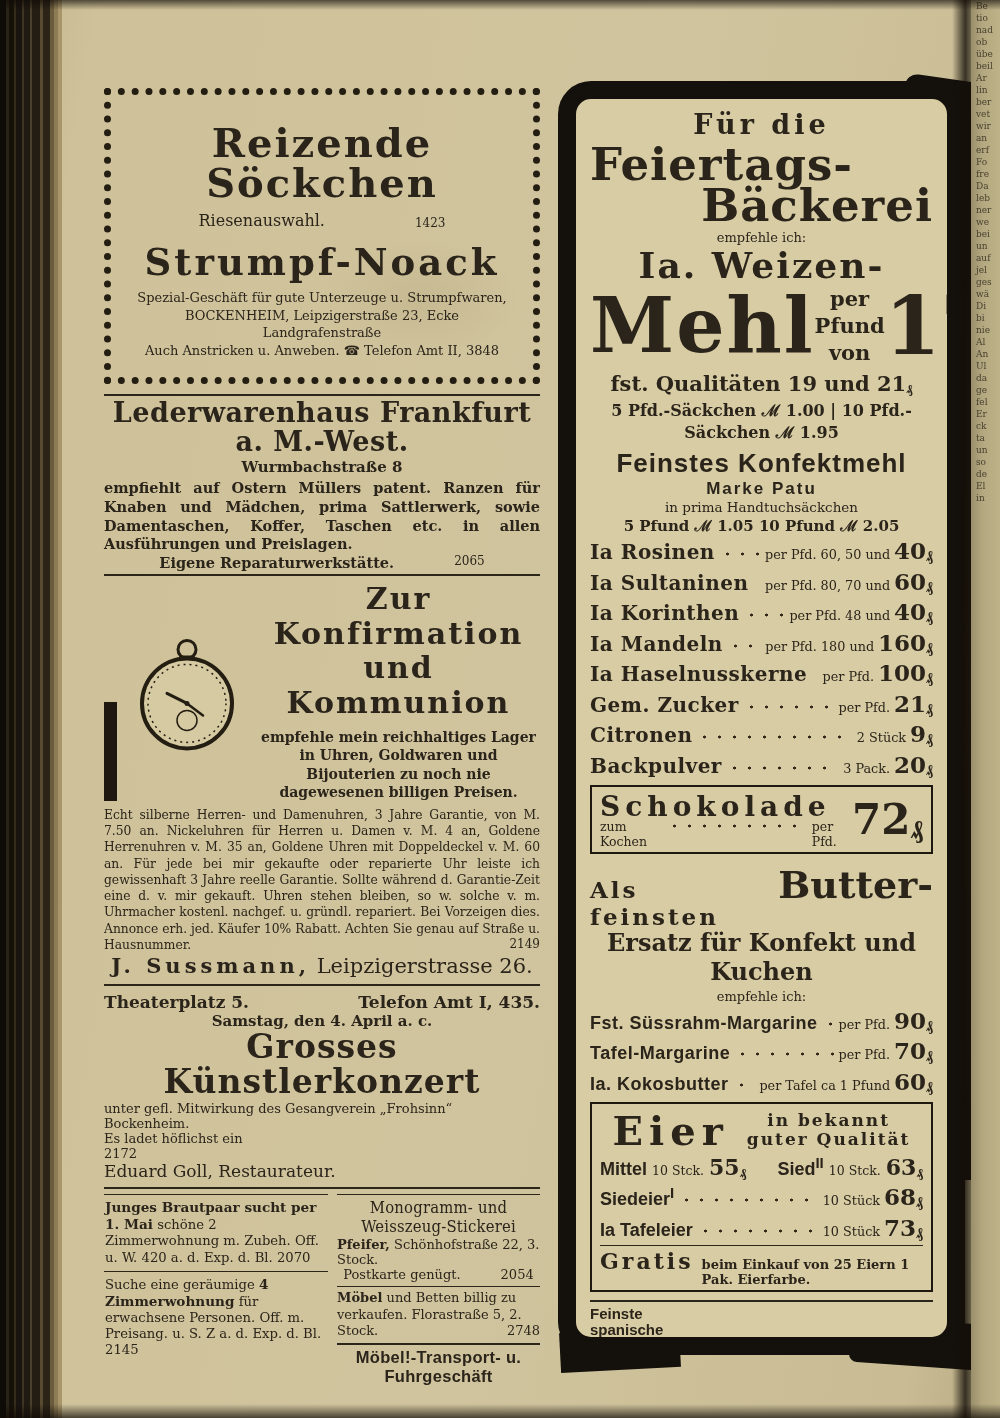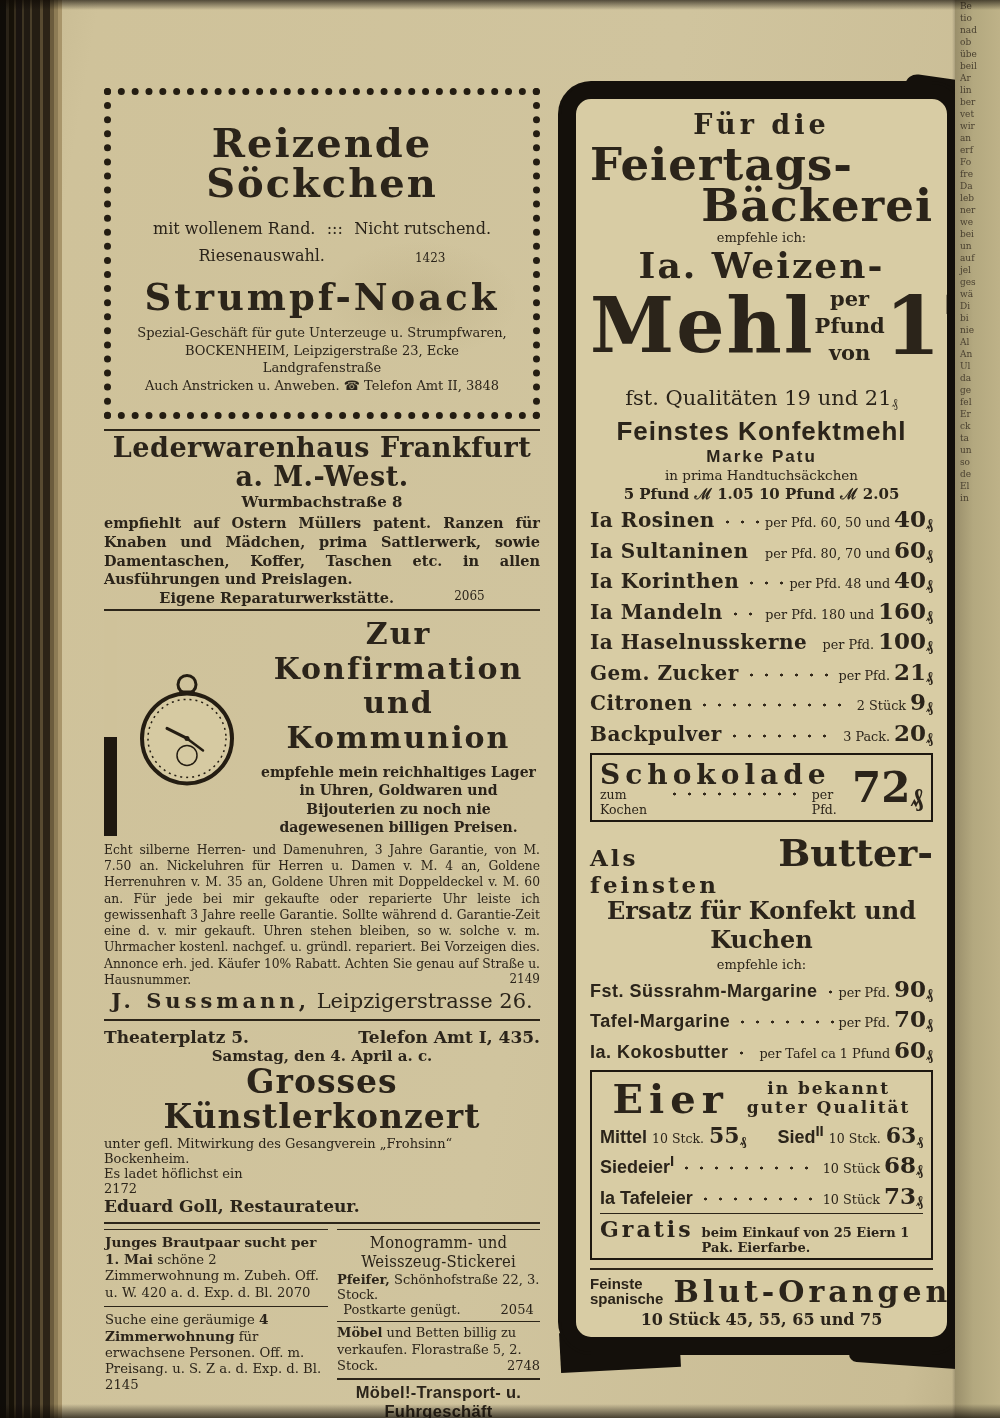--- a/index.html
+++ b/index.html
@@ -5,21 +5,21 @@
   html,body{margin:0;padding:0;}
   body{width:1000px;height:1418px;overflow:hidden;background:#171310;font-family:"DejaVu Serif",serif;color:#2b241a;}
   .page{position:relative;width:1000px;height:1418px;background:linear-gradient(100deg,#c3b68e 0%,#cfc29a 8%,#d0c49e 55%,#c9bc94 92%,#b8ab83 100%);}
   
   .edge-left{position:absolute;left:0;top:0;width:62px;height:1418px;
     background:repeating-linear-gradient(90deg,#0f0c08 0 6px,#2a2318 6px 9px,#161108 9px 14px,#352c1c 14px 16px,#1a1410 16px 22px,#3d3422 22px 24px,#201a12 24px 30px,#4a3f2a 30px 32px,#241d13 32px 40px,#584b31 40px 43px,#2c2417 43px 50px,#6b5c3d 50px 54px,#8d7c55 54px 58px,#a8956a 58px 62px);}
   .edge-top-shade{position:absolute;left:0;top:0;width:1000px;height:10px;background:linear-gradient(180deg,rgba(15,10,5,.65),rgba(15,10,5,0));}
   .edge-bot-shade{position:absolute;left:0;bottom:0;width:1000px;height:14px;background:linear-gradient(0deg,rgba(15,10,5,.7),rgba(15,10,5,0));}
   
   .edge-right-shadow{position:absolute;right:26px;top:0;width:22px;height:1418px;background:linear-gradient(90deg,rgba(20,14,8,0),rgba(20,14,8,.8) 60%,rgba(20,14,8,.35));}
-  .next-page{position:absolute;right:0;top:0;width:45px;height:1418px;background:linear-gradient(90deg,#9a8f6b,#b3a87f 40%,#beb288);overflow:hidden;}
+  .next-page{position:absolute;right:0;top:0;width:29px;height:1418px;background:linear-gradient(90deg,#9a8f6b,#b3a87f 40%,#beb288);overflow:hidden;}
   .next-page .frag{font-size:9px;line-height:12px;color:#4a4130;padding-left:5px;white-space:nowrap;font-family:"DejaVu Serif",serif;}
   .stain1{position:absolute;left:320px;top:240px;width:200px;height:120px;border-radius:50%;background:radial-gradient(ellipse,rgba(120,100,50,.10),rgba(120,100,50,0) 70%);}
   .stain2{position:absolute;left:640px;top:560px;width:260px;height:200px;border-radius:50%;background:radial-gradient(ellipse,rgba(110,95,45,.10),rgba(110,95,45,0) 70%);}
 
   
   .col-left{position:absolute;left:104px;top:88px;width:436px;}
   .frak{font-weight:bold;letter-spacing:.5px;}
   .jus{text-align:justify;}
   .rule{border:none;border-top:2px solid #2c2519;margin:3px 0;}
 
@@ -54,21 +54,21 @@
   .suss-sign b{letter-spacing:4px;}
 
   
   .hasen{border-top:2px solid #2c2519;border-bottom:2.5px solid #2c2519;padding:4px 0 6px;margin-top:6px;}
   .hasen-title{font-size:34px;text-align:center;line-height:1;}
   .hasen-row{display:flex;justify-content:space-between;font-size:17px;font-weight:bold;margin-top:2px;}
   .hasen-date{text-align:center;font-size:15px;font-weight:bold;}
   .hasen-konzert{font-size:33px;font-weight:bold;text-align:center;letter-spacing:1px;line-height:1.05;}
   .hasen-mitw{font-size:13px;margin-top:2px;}
   .hasen-b{display:flex;justify-content:space-between;font-size:13px;flex-direction:column;}
-  .hasen-goll{font-size:17px;font-weight:bold;}
+  .hasen-goll{font-size:17px;font-weight:normal;}
 
   
   .split{display:flex;gap:9px;margin-top:5px;}
   .subL{width:224px;flex:0 0 224px;}
   .subR{flex:1;}
 
   .cls{border-top:1.5px solid #2c2519;padding:4px 1px 5px;font-size:13.2px;line-height:1.22;}
   .cls b{font-size:13.6px;}
 
   .stick{border-top:1.5px solid #2c2519;padding:3px 0 4px;}
@@ -88,21 +88,21 @@
 
   .lt-fuer{font-size:27px;font-weight:bold;text-align:center;letter-spacing:4px;}
   .lt-feier{font-size:45px;font-weight:bold;letter-spacing:1px;line-height:.92;margin-top:4px;}
   .lt-baeck{font-size:45px;font-weight:bold;letter-spacing:1px;line-height:.92;text-align:right;}
   .lt-emp{font-size:13px;text-align:center;margin-top:3px;}
   .lt-weizen{font-size:36px;font-weight:bold;text-align:center;letter-spacing:2px;line-height:1;margin-top:2px;}
   .lt-mehlrow{display:flex;align-items:center;justify-content:space-between;margin-top:2px;}
   .lt-mehl{font-size:76px;font-weight:bold;line-height:.9;letter-spacing:2px;}
   .lt-mid{font-size:21px;font-weight:bold;text-align:center;line-height:1.3;}
   .lt-17{font-size:80px;font-weight:bold;line-height:.85;}
-  .lt-fst{font-size:21px;font-weight:normal;text-align:center;margin-top:19px;}
+  .lt-fst{font-size:21px;font-weight:bold;text-align:center;margin-top:4px;}
   .lt-sack{font-size:16px;font-weight:bold;text-align:center;margin-top:2px;}
   .lt-konfekt{font-family:"Liberation Sans",sans-serif;font-size:26px;font-weight:bold;text-align:center;letter-spacing:1px;margin-top:5px;}
   .lt-marke{font-family:"Liberation Sans",sans-serif;font-size:17px;font-weight:bold;text-align:center;letter-spacing:2px;}
   .lt-hand{font-size:13.5px;text-align:center;}
   .lt-pfund{font-size:15px;text-align:center;font-weight:bold;}
   .pr{display:flex;align-items:baseline;margin-top:2.5px;}
   .pr .n{font-size:20px;font-weight:bold;letter-spacing:.5px;white-space:nowrap;}
   .dots{flex:1;margin:0 5px;height:.8em;background-image:radial-gradient(circle,#33291b 1.4px,transparent 1.6px);background-size:15px 8px;background-repeat:repeat-x;background-position:left bottom 1px;}
   .pr .t{font-size:12.8px;white-space:nowrap;}
   .pr .bg{font-size:23px;font-weight:bold;margin-left:4px;white-space:nowrap;}
@@ -138,25 +138,20 @@
 
 <div class="page">
   <div class="edge-left"></div>
   <div class="stain1"></div>
   <div class="stain2"></div>
 
   <div class="col-left">
 
     <div class="socks">
       <div class="socks-title">Reizende Söckchen</div>
-      <div class="socks-row">
-        <span>mit wollenem Rand.</span>
-        <span>:::</span>
-        <span>Nicht rutschend.</span>
-      </div>
       <div class="socks-riesen">
         <span>Riesenauswahl.</span>
         <span class="socks-num">1423</span>
       </div>
       <div class="noack">Strumpf-Noack</div>
       <div class="socks-small">
         <div>Spezial-Geschäft für gute Unterzeuge u. Strumpfwaren,</div>
         <div>BOCKENHEIM, Leipzigerstraße 23, Ecke Landgrafenstraße</div>
         <div>
           <span>Auch Anstricken u. Anweben.</span>
@@ -276,20 +271,21 @@
     <div class="lt-mehlrow">
       <span class="lt-mehl">Mehl</span>
       <span class="lt-mid">
         <div>per Pfund</div>
         <div>von</div>
       </span>
       <span class="lt-17">17</span>
 
     </div>
     <div class="lt-fst"><span>fst. Qualitäten 19 und 21</span><span class="pf">₰</span></div>
+    <div class="lt-sack">5 Pfd.-Säckchen ℳ 1.00  |  10 Pfd.-Säckchen ℳ 1.95</div>
     <div class="lt-konfekt">Feinstes Konfektmehl</div>
     <div class="lt-marke">Marke Patu</div>
     <div class="lt-hand">in prima Handtuchsäckchen</div>
     <div class="lt-pfund">5 Pfund ℳ 1.05   10 Pfund ℳ 2.05</div>
 
     <div>
 
         <div class="pr">
           <span class="n">Ia Rosinen</span>
           <span class="dots"></span>
@@ -425,21 +421,20 @@
         <span class="gratis">Gratis</span>
         <span class="gratis-t">beim Einkauf von 25 Eiern 1 Pak. Eierfarbe.</span>
       </div>
     </div>
 
     <div class="orangen">
       <span class="orangen-l">
         <div>Feinste</div>
         <div>spanische</div>
       </span>
-      <span class="orangen-b">Blut-Orangen</span>
     </div>
     <div class="orangen-n"><span>10 Stück 45, 55, 65 und 75</span></div>
 
   </div>
 
   <div class="edge-right-shadow"></div>
   <div class="next-page">
     <div>
 
     <div class="frag">Be</div>

